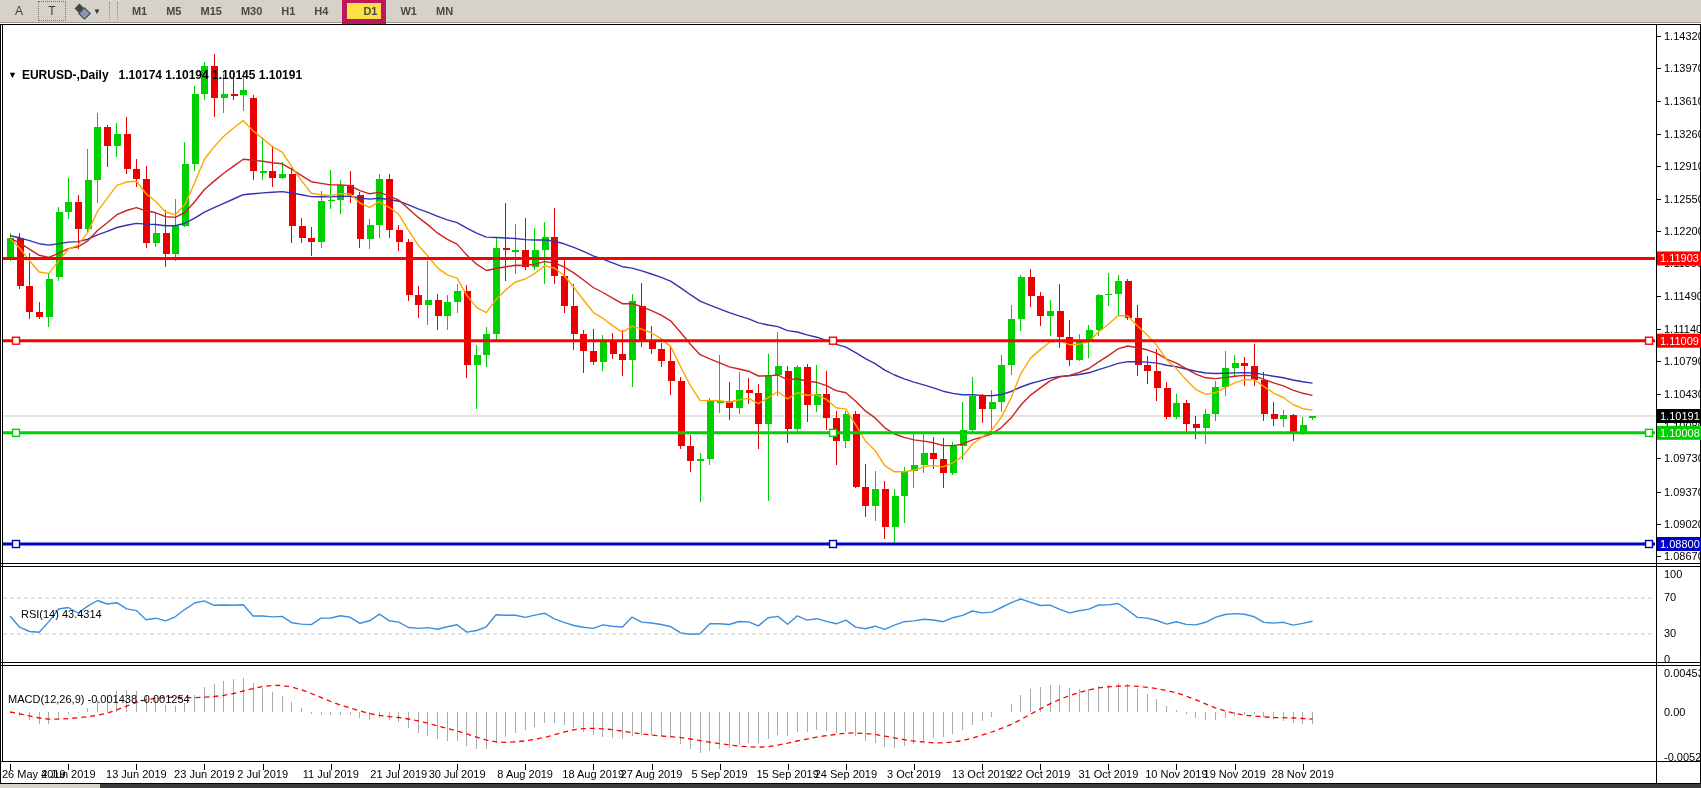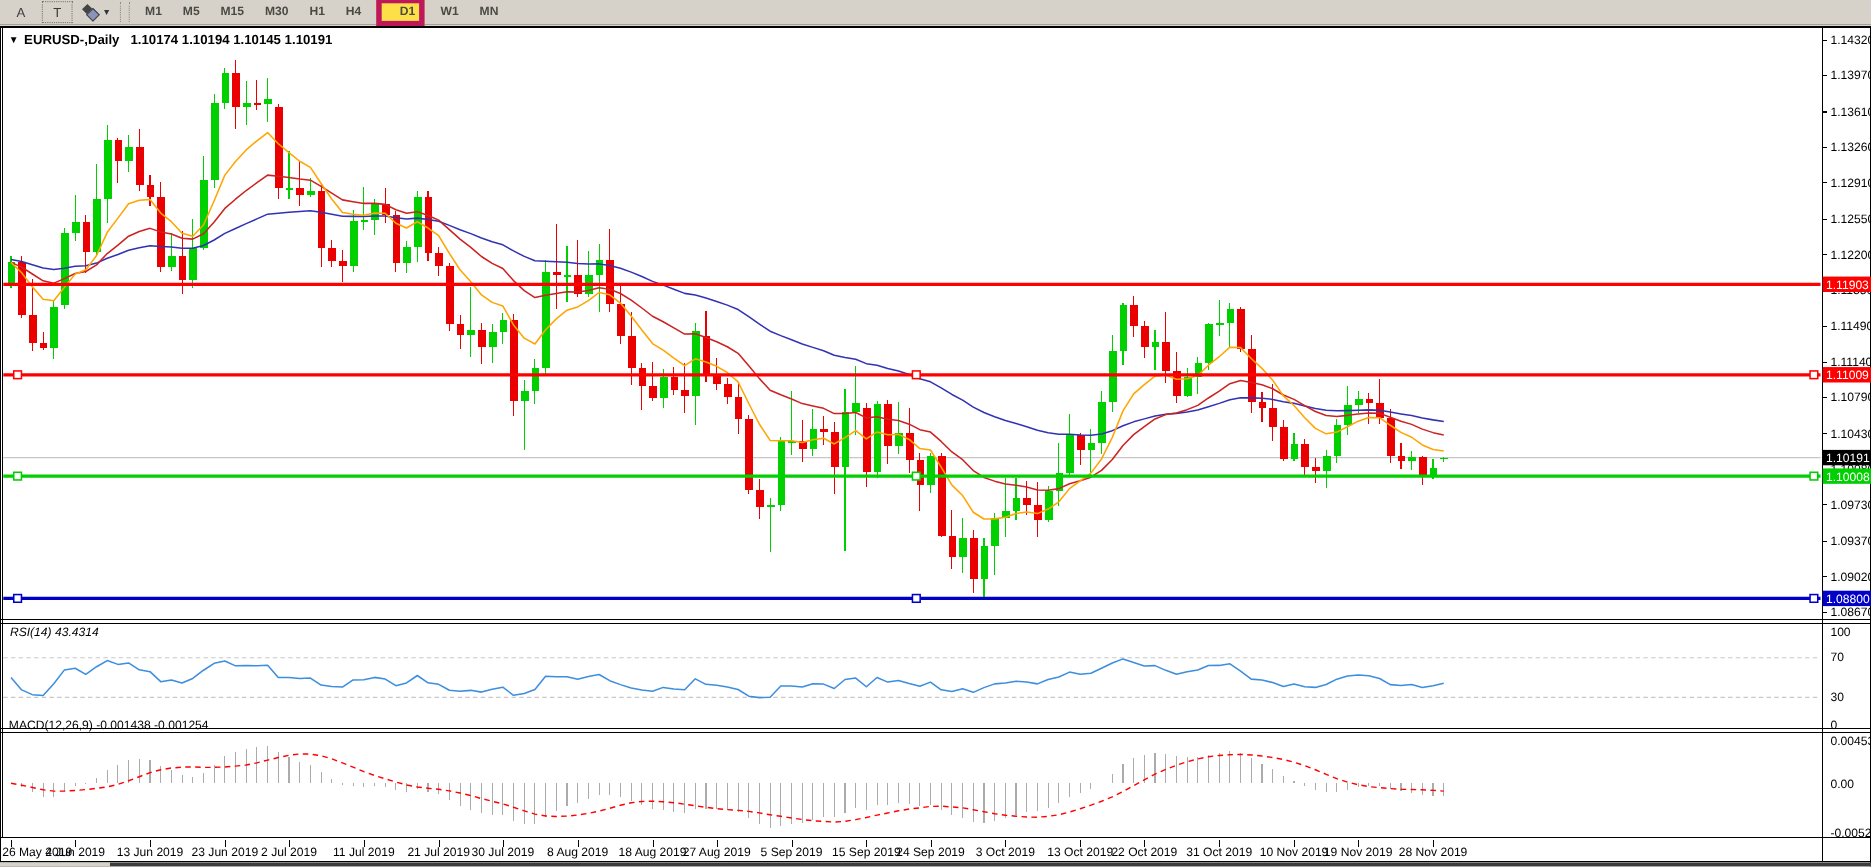--- a/index.html
+++ b/index.html
@@ -12,24 +12,24 @@
   .tbtn.dotted{border:1px dotted #7a7668;}
   .tf{font-size:11px;font-weight:bold;color:#4a4a44;margin-left:9px;padding:2px 4px;border:1px solid transparent;}
   .tf.active{background:#fde047;border:5px solid #be185d;padding-left:16px;}
   .tsep{width:7px;height:18px;margin-left:8px;border-left:1px dotted #8e8a7c;border-right:1px dotted #8e8a7c;}
   #cursorTool{display:flex;align-items:center;margin-left:10px;}
   .diam{width:7px;height:7px;transform:rotate(45deg);display:inline-block;}
   .d1{background:#444;margin-right:-3px;margin-top:-6px;}
   .d2{background:#8a94b8;border:1px solid #444;margin-top:4px;}
   .caret{font-size:8px;color:#333;margin-left:4px;}
   
-  .ovl{position:absolute;font-size:11px;color:#000;white-space:pre;}
+  .ovl{position:absolute;font-size:11px;color:#000;white-space:pre;margin-top:39px;}
   #symline{left:8px;top:29px;font-weight:bold;font-size:12px;}
   #symline .tri{font-size:9px;vertical-align:1px;margin-right:5px;}
-  #rsiLabel{left:9px;top:569px;font-style:italic;}
+  #rsiLabel{left:21px;top:569px;}
   #macdLabel{left:8px;top:654px;}
   #bottomstrip{position:absolute;left:0;top:784px;width:1701px;height:4px;background:#3c3c3c;}
   #bottomstrip .lft{position:absolute;left:0;top:0;width:100px;height:4px;background:#d6d2ca;}
   svg{position:absolute;left:0;top:0;}
 </style>
 </head>
 <body>
 
 <div id="app">
 

